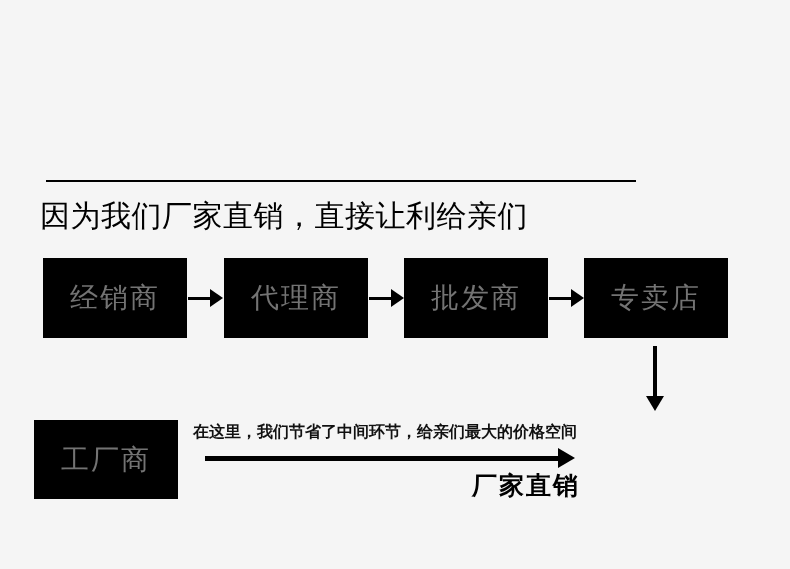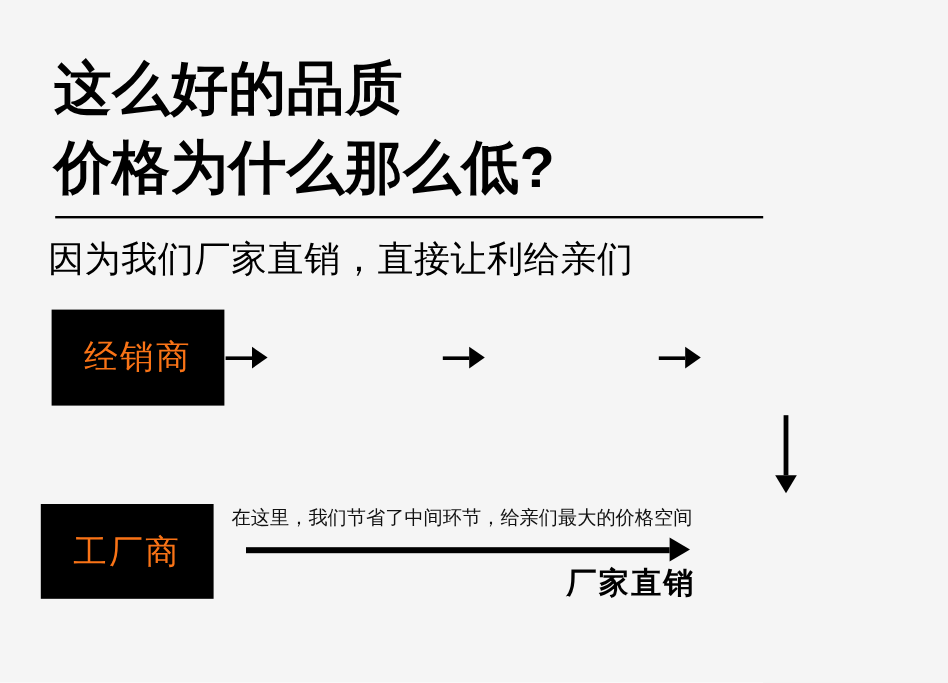--- a/index.html
+++ b/index.html
@@ -43,21 +43,21 @@
     color: #000000;
     letter-spacing: 0.5px;
     white-space: nowrap;
   }
   
   .box {
     position: absolute;
     width: 144px;
     height: 80px;
     background: #000000;
-    color: #f97316;
+    color: #737373;
     display: flex;
     align-items: center;
     justify-content: center;
     font-size: 28px;
     letter-spacing: 2px;
     white-space: nowrap;
   }
   .row1 { top: 258px; }
   .row2 { top: 420px; height: 79px; }
   
@@ -123,66 +123,66 @@
   
   .note {
     position: absolute;
     left: 190px;
     top: 422px;
     width: 390px;
     text-align: center;
     font-size: 16px;
     color: #111111;
     white-space: nowrap;
+    font-weight: bold;
   }
   .direct-label {
     position: absolute;
     left: 190px;
     top: 469px;
     width: 390px;
     text-align: right;
     font-size: 25px;
     font-weight: 700;
     color: #000000;
     letter-spacing: 2px;
   }
 </style>
 </head>
 <body>
 
 <div class="canvas">
 
-  <div class="title">
-    <div>这么好的品质</div>
-    <div>价格为什么那么低?</div>
-  </div>
 
   <div class="divider"></div>
 
   <div class="subtitle">因为我们厂家直销，直接让利给亲们</div>
 
   <div class="box row1" style="left:43px">经销商</div>
 
   <div class="arrow-right" style="left:188px">
     <span class="shaft"></span>
     <span class="head"></span>
   </div>
 
+  <div class="box row1" style="left:224px">代理商</div>
 
   <div class="arrow-right" style="left:369px">
     <span class="shaft"></span>
     <span class="head"></span>
   </div>
 
+  <div class="box row1" style="left:404px">批发商</div>
 
   <div class="arrow-right" style="left:549px">
     <span class="shaft"></span>
     <span class="head"></span>
   </div>
 
+  <div class="box row1" style="left:584px">专卖店</div>
 
   <div class="arrow-down">
     <span class="shaft"></span>
     <span class="head"></span>
   </div>
 
   <div class="box row2" style="left:34px">工厂商</div>
 
   <div class="note">在这里，我们节省了中间环节，给亲们最大的价格空间</div>
 

